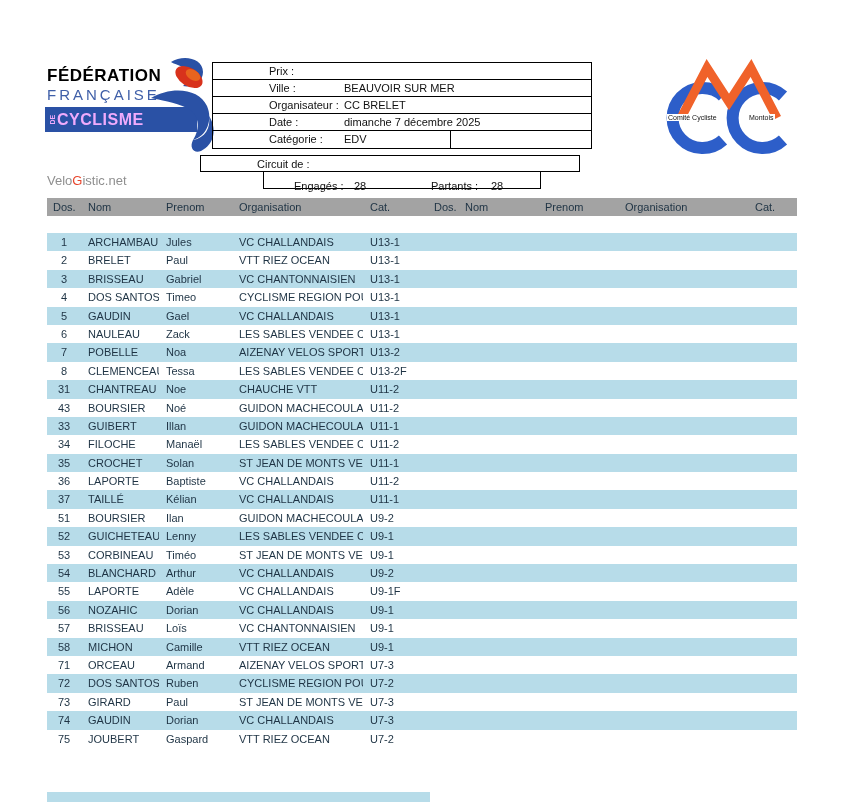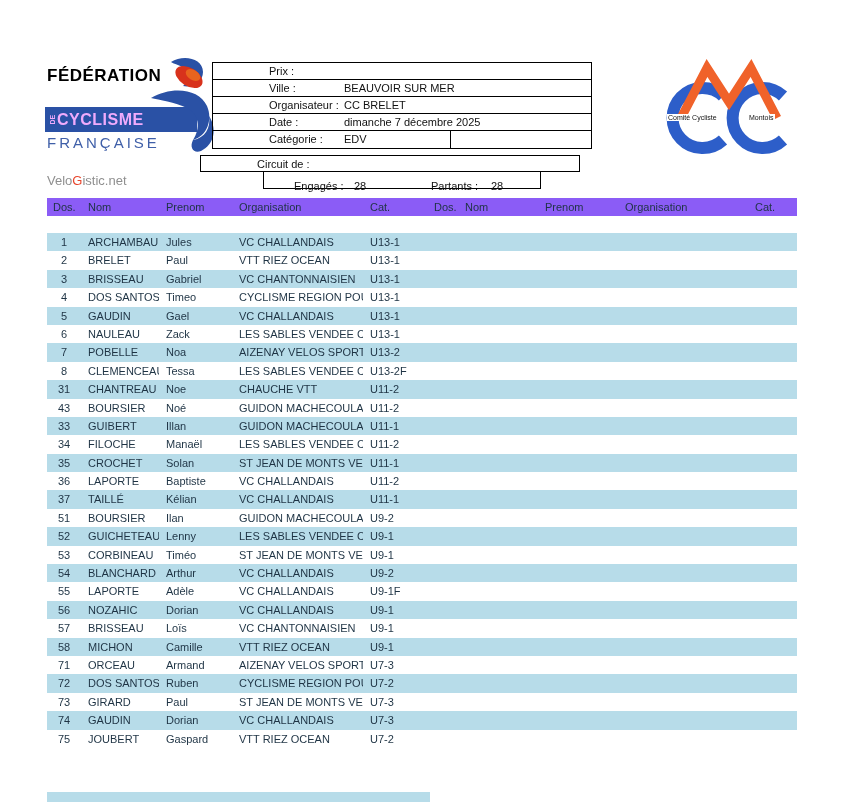--- a/index.html
+++ b/index.html
@@ -4,21 +4,21 @@
 <style>
   * { margin:0; padding:0; box-sizing:border-box; }
   html,body { background:#ffffff; }
   body { font-family:"Liberation Sans", sans-serif; }
   #canvas { position:relative; width:855px; height:806px; background:#fff; overflow:hidden; }
   .abs { position:absolute; }
 
   
   #ffc-logo { left:45px; top:60px; width:172px; height:90px; }
   .ffc-l1 { position:absolute; left:2px; top:6px; font-size:17px; font-weight:bold; color:#000000; letter-spacing:.5px; }
-  .ffc-l2 { position:absolute; left:2px; top:26px; font-size:15px; color:#3f5fa8; letter-spacing:3px;margin-top:48px; }
+  .ffc-l2 { position:absolute; left:2px; top:26px; font-size:15px; color:#3f5fa8; letter-spacing:3px; }
   .ffc-bar { position:absolute; left:0; top:47px; width:152px; height:25px; background:#2a51a5; color:#f0abfc;
              display:flex; align-items:center; }
   .ffc-de { font-size:7px; font-weight:bold; transform:rotate(-90deg); width:10px; margin-left:2px; }
   .ffc-cyc { font-size:16px; font-weight:bold; letter-spacing:.5px; }
   #ffc-swoosh { position:absolute; left:104px; top:-4px; }
 
   
   .formbox { left:212px; top:62px; width:380px; height:87px; border:1px solid #000; }
   .frow { position:relative; height:17px; border-bottom:1px solid #000; font-size:11px; color:#111; }
   .frow:last-child { border-bottom:none; }
@@ -34,21 +34,21 @@
   .ccm-text { position:absolute; top:58px; font-size:7px; color:#111; background:#fff; padding:0 1px; white-space:nowrap; }
 
   
   #velogistic { left:47px; top:173px; font-size:13px; color:#8f8f8f; }
   #velogistic .g { color:#e8452c; }
 
   
   .tbl { top:198px; }
   #tbl-left  { left:47px;  width:383px; }
   #tbl-right { left:428px; width:369px; }
-  .thead { display:flex; height:18px; background:#8b5cf6; line-height:18px; font-size:11px; color:#1e3344;align-items:flex-end; }
+  .thead { display:flex; height:18px; background:#a3a3a3; line-height:18px; font-size:11px; color:#1e3344;align-items:flex-end; }
   .rows { position:absolute; top:35px; left:0; right:0; }
   .t-row { display:flex; height:18.4px; line-height:18.4px; font-size:11px; color:#1e3344; }
   .t-row.stripe { background:#b7dce9; }
   .cell { overflow:hidden; white-space:nowrap; }
   
   .L .c-dos { width:34px; } .L .c-nom { width:78px; } .L .c-pre { width:73px; }
   .L .c-org { width:131px; } .L .c-cat { width:67px; }
   
   .R .c-dos { width:30px; } .R .c-nom { width:80px; } .R .c-pre { width:80px; }
   .R .c-org { width:130px; } .R .c-cat { width:49px; }

